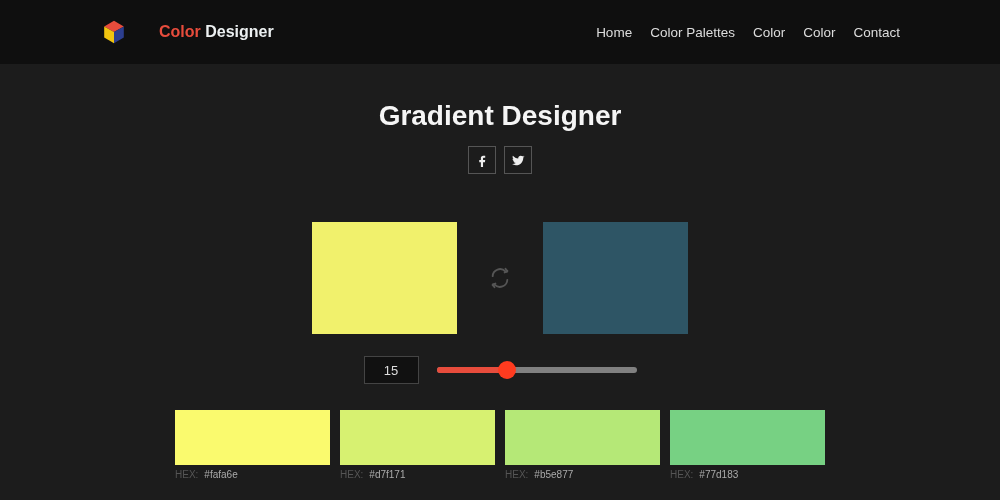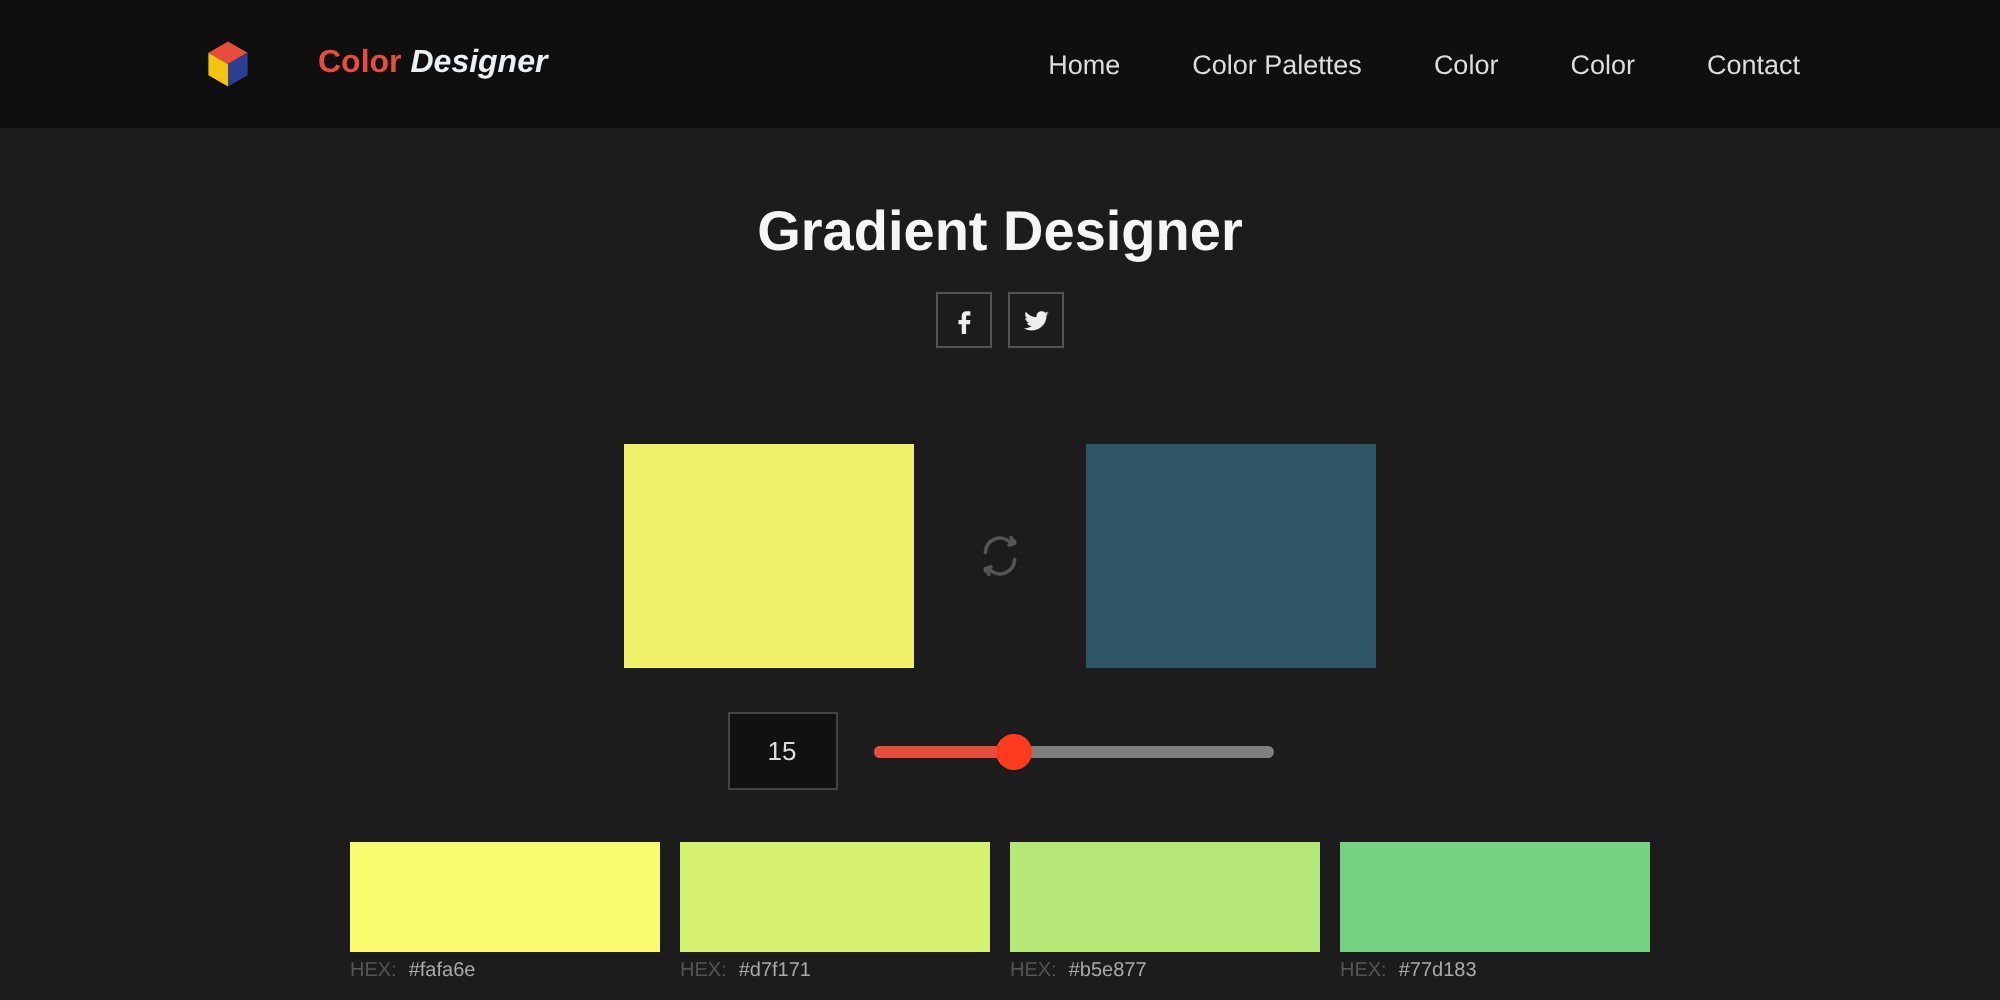--- a/index.html
+++ b/index.html
@@ -23,22 +23,22 @@
       display: flex;
       align-items: center;
       gap: 10px;
     }
     .logo-icon {
       width: 28px;
       height: 28px;
     }
     .logo-text { font-size: 16px; font-weight: 600; }
     .logo-first { color: #e74c3c; margin-left: 21px; }
-    .logo-second { color: #ecf0f1; font-style: italic; }
-    .nav { display: flex; gap: 36px; }
+    .logo-second { color: #ecf0f1; }
+    .nav { display: flex; gap: 18px; }
     .nav a {
       color: #ddd;
       font-size: 13.5px;
       text-decoration: none;
       cursor: pointer;
     }
     .content { padding-top: 36px; text-align: center; }
     .title { font-size: 28px; font-weight: 700; color: #f5f5f5; }
     .share-row {
       display: flex;
@@ -84,21 +84,21 @@
     .swap-btn svg { width: 22px; height: 22px; stroke: #555; fill: none; stroke-width: 2; }
     .slider-row {
       display: flex;
       justify-content: center;
       align-items: center;
       gap: 18px;
       margin-top: 22px;
     }
     .step-input {
       width: 55px;
-      height: 39px;
+      height: 28px;
       background: #111;
       border: 1px solid #444;
       color: #ddd;
       text-align: center;
       font-size: 13px;
     }
     .slider-wrap {
       position: relative;
       width: 200px;
       height: 20px;

